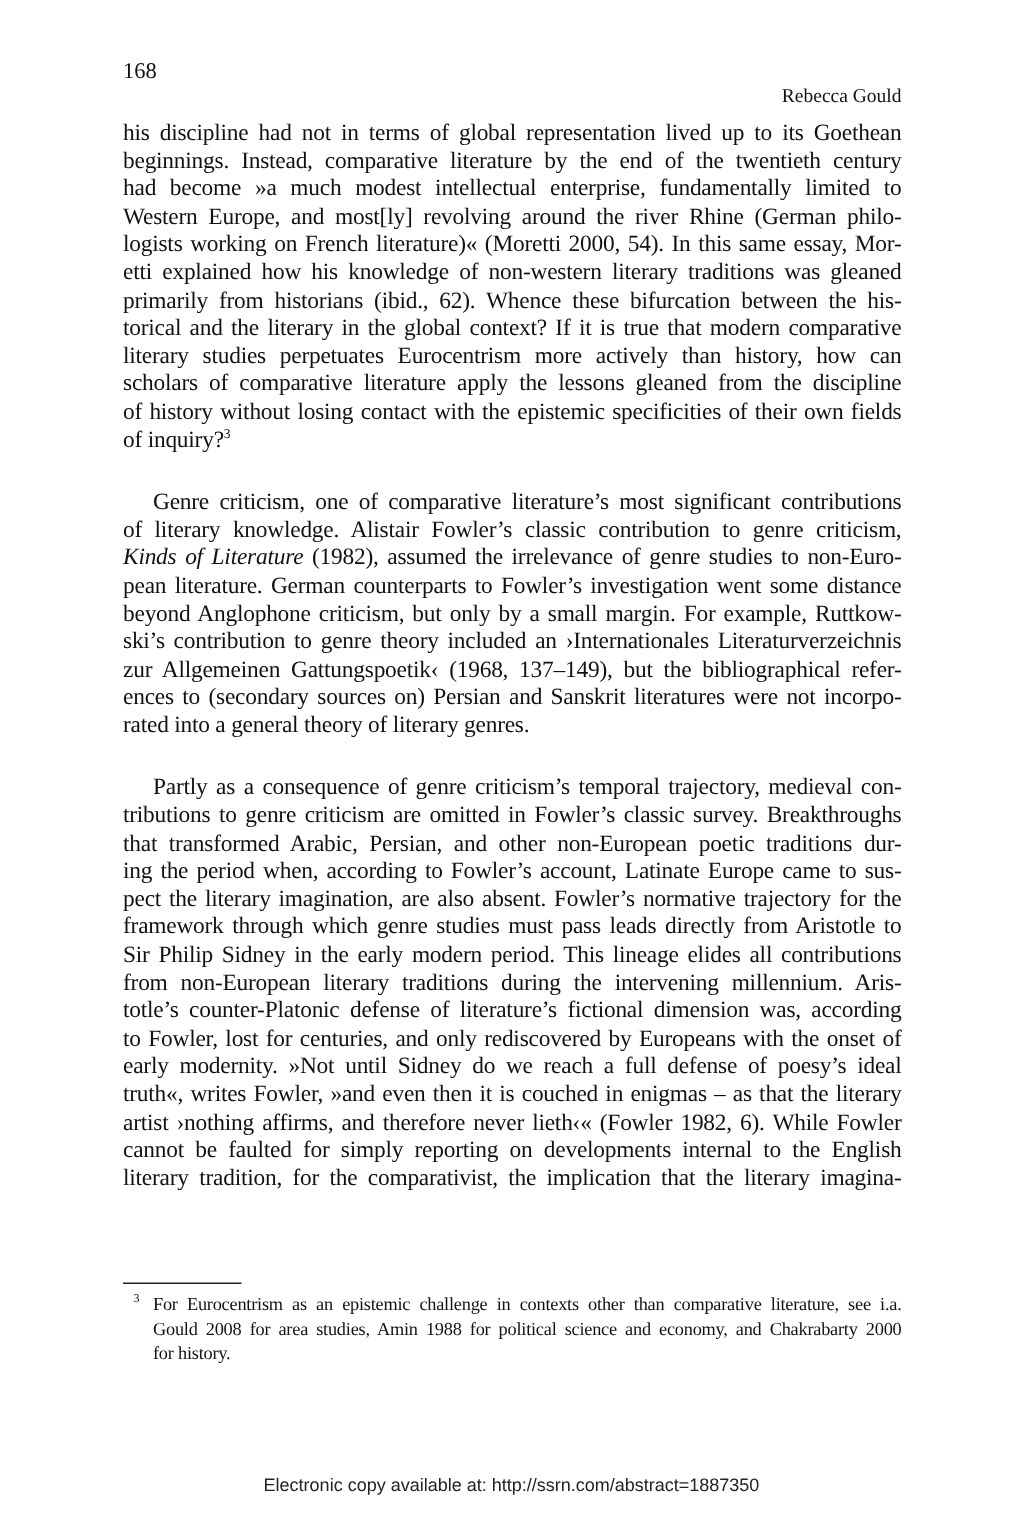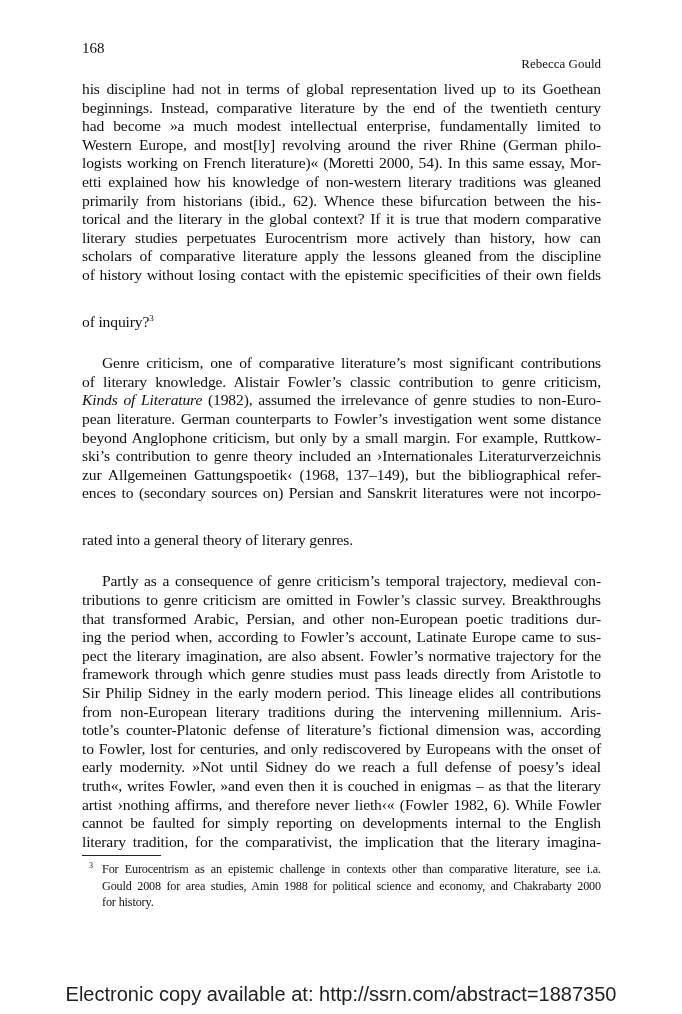--- a/index.html
+++ b/index.html
@@ -5,31 +5,31 @@
   html, body { margin: 0; padding: 0; background: #ffffff; }
   body { width: 682px; height: 1014px; position: relative; overflow: hidden; color: #111; }
   .page { position: absolute; left: 0; top: 0; width: 682px; height: 1014px; }
   .running-head { position: absolute; top: 40px; left: 82px; width: 519px; height: 20px;
     font-family: "Liberation Serif", "DejaVu Serif", serif; font-size: 14px; }
   .page-number { position: absolute; left: 0; top: 0; font-size: 15px; }
   .running-author { position: absolute; left: 0; right: 0; top: 16px; text-align: right; font-size: 13px; }
   .body-text { position: absolute; top: 80px; left: 82px; width: 519px;
     font-family: "Liberation Serif", "DejaVu Serif", serif; font-size: 15.6px; line-height: 18.6px; letter-spacing: -0.15px; }
   .line { display: block; white-space: nowrap; text-align: justify; text-align-last: justify; height: 18.6px; }
-  .line.last { text-align-last: left; margin-top: 28px; }
+  .line.last { text-align-last: left; }
   .line.indent { padding-left: 20px; margin-top: 23px; }
   .line sup { font-size: 9px; vertical-align: 6px; line-height: 0; }
   .footnote-rule { position: absolute; top: 855px; left: 82px; width: 79px; height: 0; border-top: 1px solid #222; }
   .footnotes { position: absolute; top: 861px; left: 82px; width: 519px;
     font-family: "Liberation Serif", "DejaVu Serif", serif; font-size: 12.2px; line-height: 16.5px; letter-spacing: -0.15px; }
   .fn-num { position: absolute; left: 7px; top: -3px; font-size: 8px; }
   .fn-line { display: block; margin-left: 20px; white-space: nowrap; text-align: justify; text-align-last: justify; height: 16.5px; }
   .fn-line.last { text-align-last: left; }
   .ssrn-footer { position: absolute; top: 983px; left: 0; width: 682px; text-align: center;
-    font-family: "Liberation Sans", "DejaVu Sans", sans-serif; font-size: 20px; color: #222; }
+    font-family: "Liberation Sans", "DejaVu Sans", sans-serif; font-size: 12px; color: #222; }
   em { font-style: italic; }
 </style>
 </head>
 <body>
 
 <div class="page">
 
   <div class="running-head">
     <span class="page-number">168</span>
     <span class="running-author">Rebecca Gould</span>

